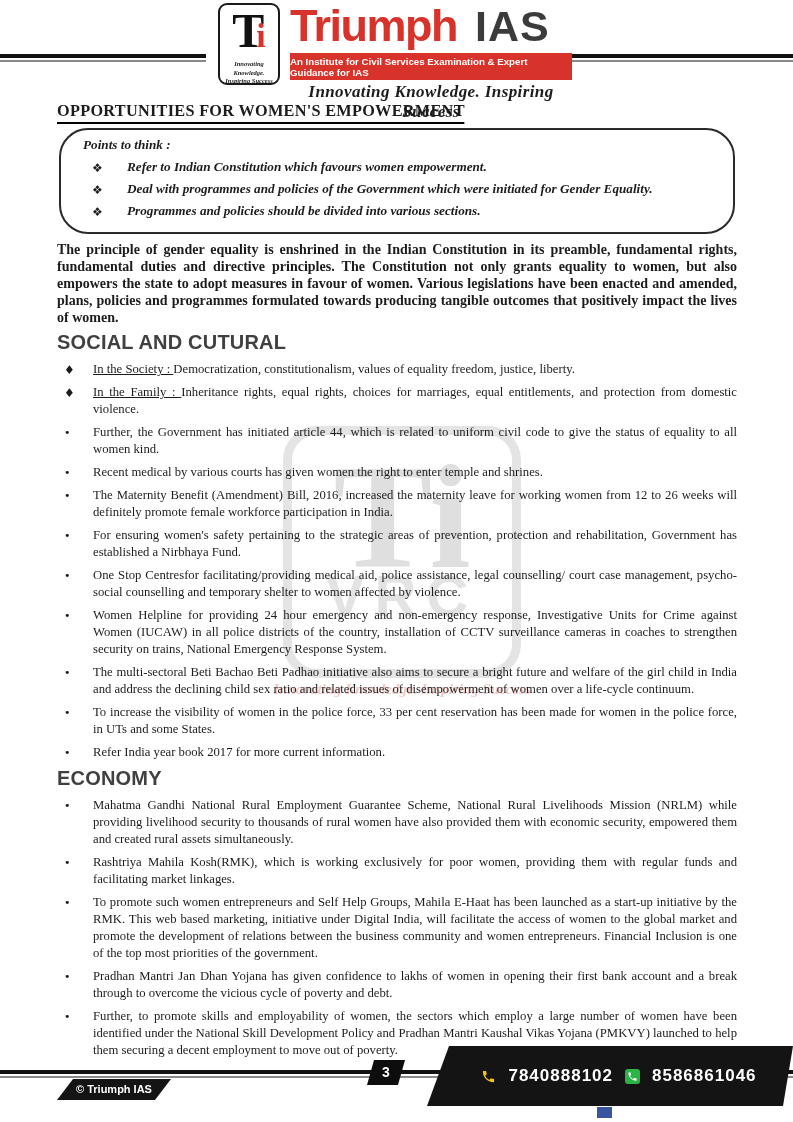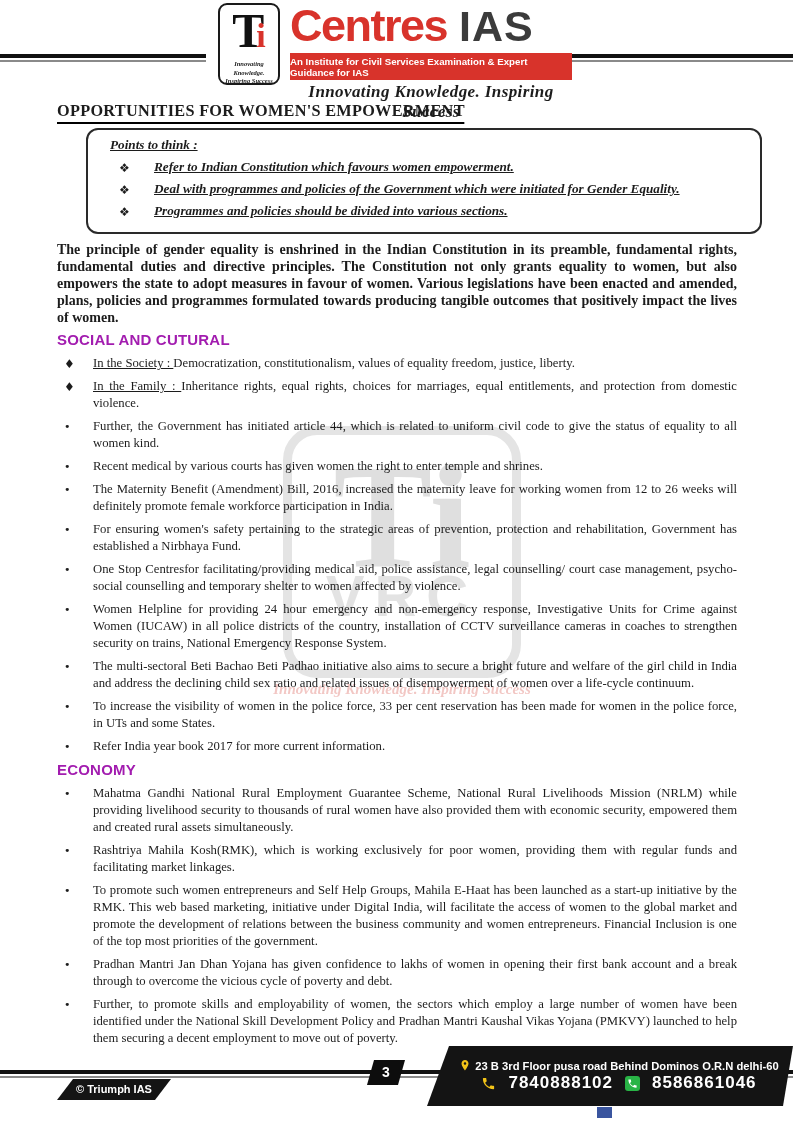--- a/index.html
+++ b/index.html
@@ -20,46 +20,46 @@
             border-radius:9px;background:#fff;text-align:center;box-sizing:border-box;}
   .monogram{height:52px;line-height:52px;white-space:nowrap;}
   .mono-t{font-size:48px;font-weight:bold;color:#111;}
   .mono-i{font-size:34px;font-weight:bold;color:var(--accent);margin-left:-8px;}
   .box-tag{font-size:6.5px;font-style:italic;font-weight:bold;line-height:8.5px;margin-top:3px;}
   .brand-area{position:absolute;left:290px;top:0;width:282px;}
   .brand-line{height:52px;line-height:52px;white-space:nowrap;}
   .brand-triumph{color:var(--accent);font-family:"Liberation Sans",sans-serif;font-weight:bold;
                  font-size:45px;letter-spacing:-1.5px;}
   .brand-ias{color:#3b3b3b;font-family:"Liberation Sans",sans-serif;font-weight:bold;font-size:43px;
-             margin-left:12px;letter-spacing:1px;}
+             margin-left:18px;letter-spacing:1px;}
   .banner{background:var(--accent);color:#fff;font-family:"Liberation Sans",sans-serif;font-weight:bold;
           font-size:9.7px;padding:2.5px 0;margin-top:1px;}
   .script-tagline{font-style:italic;font-weight:bold;font-size:17px;margin-top:2px;text-align:center;
                   letter-spacing:.4px;}
 
   
   .title{margin:8px 0 0 57px;font-size:17.5px;font-weight:bold;letter-spacing:.3px;
          display:inline-block;border-bottom:2.5px solid #000;padding-bottom:1px;
          transform:scaleX(.93);transform-origin:left;position:relative;z-index:1;}
 
   
-  .points-box{margin:4px 0 0 86px;width:676px;box-sizing:border-box;border:2.5px solid #2a2a2a;
-              border-radius:12px;padding:7px 14px 8px 22px;position:relative;z-index:1;background:transparent;text-decoration:underline;}
+  .points-box{margin:4px 0 0 59px;width:676px;box-sizing:border-box;border:2.5px solid #2a2a2a;
+              border-radius:29px;padding:7px 14px 8px 22px;position:relative;z-index:1;background:transparent;}
   .points-heading{font-weight:bold;font-style:italic;font-size:13.2px;margin-bottom:5px;}
   .p-item{position:relative;padding-left:44px;font-weight:bold;font-style:italic;font-size:13.2px;
           line-height:18px;margin-bottom:4px;}
   .p-item .marker{position:absolute;left:9px;top:1px;font-style:normal;font-size:12px;
                   font-family:"DejaVu Sans",sans-serif;}
 
   
   .intro{margin:7px 56px 0 57px;font-weight:bold;font-size:14px;line-height:17px;
          text-align:justify;position:relative;z-index:1;}
   #sections{margin:5px 56px 0 57px;position:relative;z-index:1;}
-  .section-heading{font-family:"Liberation Sans",sans-serif;font-weight:bold;font-size:15px;
-                   margin:5px 0 7px;color:#a21caf;letter-spacing:.2px;}
+  .section-heading{font-family:"Liberation Sans",sans-serif;font-weight:bold;font-size:20px;
+                   margin:5px 0 7px;color:#404040;letter-spacing:.2px;}
   .bullet-item{position:relative;padding-left:36px;font-size:12.7px;line-height:17px;
                text-align:justify;margin-bottom:6px;}
   .bullet-item .marker{position:absolute;left:7px;top:0;font-size:11px;font-family:"DejaVu Sans",sans-serif;}
   .bullet-item.diamond .marker{font-size:12px;top:1px;}
   .b{font-weight:normal;}
   .u{text-decoration:underline;}
 
   
   .watermark{position:absolute;left:283px;top:426px;width:238px;height:252px;border:9px solid #e4e4e4;
              border-radius:34px;z-index:0;text-align:center;box-sizing:border-box;}
@@ -109,21 +109,21 @@
       <div class="monogram">
         <span class="mono-t">T</span><span class="mono-i">i</span>
       </div>
       <div class="box-tag">
         <div>Innovating Knowledge.</div>
         <div>Inspiring Success</div>
       </div>
     </div>
     <div class="brand-area">
       <div class="brand-line">
-        <span class="brand-triumph">Centres</span><span class="brand-ias">IAS</span>
+        <span class="brand-triumph">Triumph</span><span class="brand-ias">IAS</span>
       </div>
       <div class="banner">An Institute for Civil Services Examination &amp; Expert Guidance for IAS</div>
       <div class="script-tagline">Innovating Knowledge. Inspiring Success</div>
     </div>
   </header>
 
   <h1 class="title">OPPORTUNITIES FOR WOMEN'S EMPOWERMENT</h1>
 
   <div class="points-box">
     <div class="points-heading">Points to think  :</div>
@@ -167,28 +167,20 @@
 
   <div class="copyright-box">
     <span>© Triumph IAS</span>
   </div>
 
   <div class="page-box">
     <span>3</span>
   </div>
 
   <div class="contact-box">
-    <div class="c-row r1">
-      <span class="ic">
-        <svg width="12" height="13" viewBox="0 0 24 24">
-            <path d="M12 1C8.1 1 5 4.1 5 8c0 5.2 7 14 7 14s7-8.8 7-14c0-3.9-3.1-7-7-7zm0 9.6A2.6 2.6 0 1 1 12 5.4a2.6 2.6 0 0 1 0 5.2z" fill="#f2c318"></path>
-          </svg>
-      </span>
-      <span>23 B 3rd Floor pusa road Behind Dominos O.R.N delhi-60</span>
-    </div>
     <div class="c-row r3">
       <span class="ic">
         <svg width="15" height="15" viewBox="0 0 24 24">
             <path d="M6.6 10.8c1.4 2.8 3.8 5.2 6.6 6.6l2.2-2.2c.3-.3.7-.4 1-.2 1.1.4 2.3.6 3.6.6.6 0 1 .4 1 1V20c0 .6-.4 1-1 1C10.6 21 3 13.4 3 4c0-.6.4-1 1-1h3.5c.6 0 1 .4 1 1 0 1.2.2 2.4.6 3.6.1.3 0 .7-.2 1l-2.3 2.2z" fill="#f2c318"></path>
           </svg>
       </span>
       <span>7840888102</span>
       <span class="wa-ic">
         <svg width="11" height="11" viewBox="0 0 24 24">
             <path d="M6.6 10.8c1.4 2.8 3.8 5.2 6.6 6.6l2.2-2.2c.3-.3.7-.4 1-.2 1.1.4 2.3.6 3.6.6.6 0 1 .4 1 1V20c0 .6-.4 1-1 1C10.6 21 3 13.4 3 4c0-.6.4-1 1-1h3.5c.6 0 1 .4 1 1 0 1.2.2 2.4.6 3.6.1.3 0 .7-.2 1l-2.3 2.2z" fill="#fff"></path>

